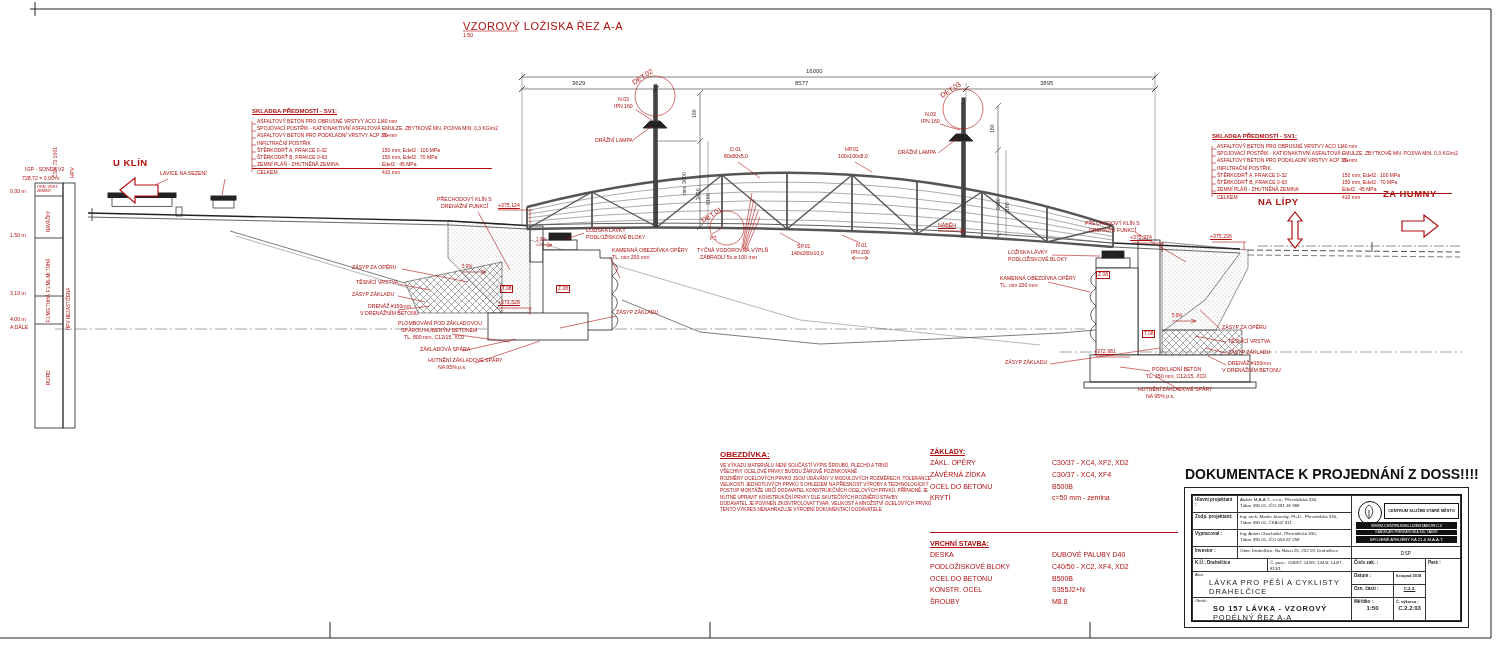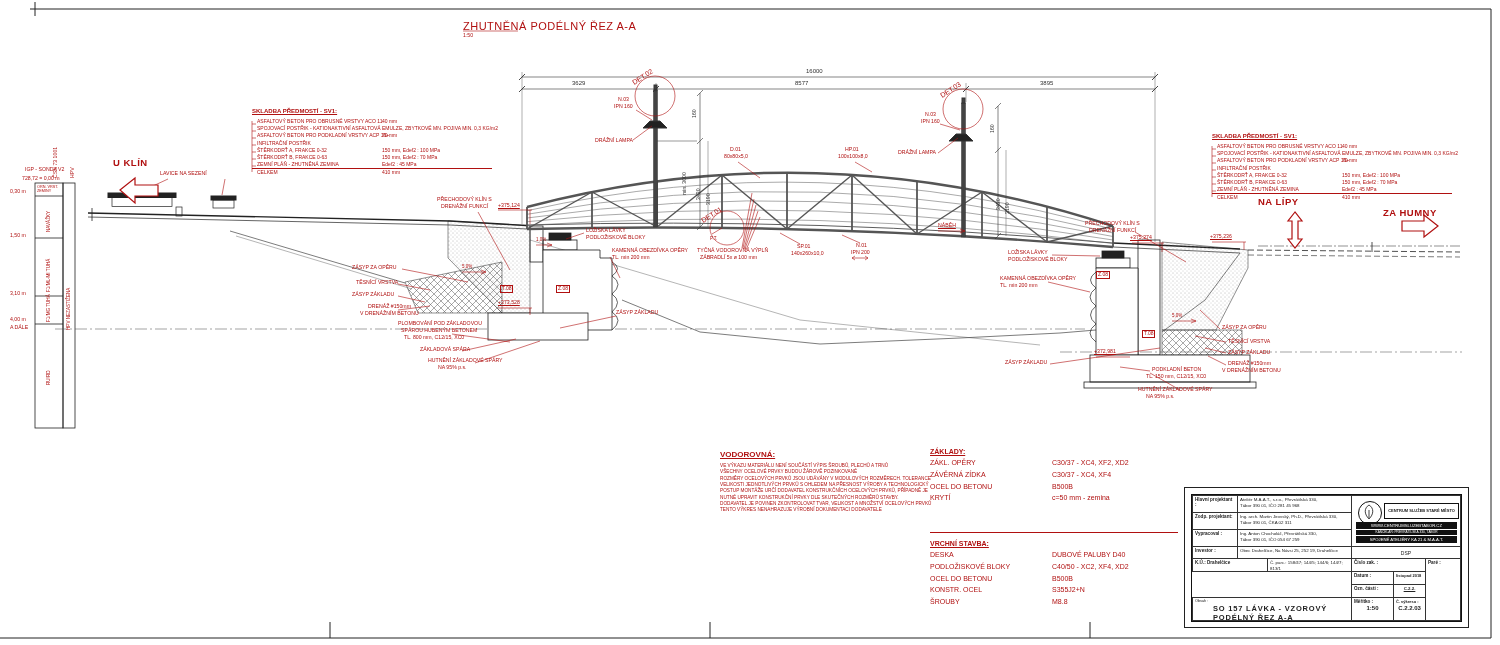--- a/index.html
+++ b/index.html
@@ -239,26 +239,26 @@
     <path d="M712,234 L722,228"></path>
   </g>
 
   <g stroke="#b01010" stroke-width="1.2" fill="#fff">
     <path d="M120,190 L135,178 L135,185 L158,185 L158,196 L135,196 L135,203 Z"></path>
     <path d="M1295,212 L1288,221 L1292,221 L1292,239 L1288,239 L1295,248 L1302,239 L1298,239 L1298,221 L1302,221 Z"></path>
     <path d="M1438,226 L1424,215 L1424,221 L1402,221 L1402,231 L1424,231 L1424,237 Z"></path>
   </g>
 </svg>
 
-<div class="rl s11" style="left:463px;top:20px">ZHUTNĚNÁ PODÉLNÝ ŘEZ A-A</div>
+<div class="rl s11" style="left:463px;top:20px">VZOROVÝ LOŽISKA ŘEZ A-A</div>
 <div class="rl s5" style="left:463px;top:33px">1:50</div>
 
 <div class="rl s9" style="left:113px;top:158px">U KLÍN</div>
 <div class="rl s9" style="left:1258px;top:197px">NA LÍPY</div>
-<div class="rl s9" style="left:1383px;top:208px">ZA HUMNY</div>
+<div class="rl s9" style="left:1383px;top:189px">ZA HUMNY</div>
 
 <div class="rl s5" style="left:25px;top:167px">IGP - SONDA V2</div>
 <div class="rl s5" style="left:22px;top:176px">728,72 = 0,00 m</div>
 <div class="rl s5 rot" style="left:53px;top:178px">ČSN 73 1001</div>
 <div class="rl s5 rot" style="left:70px;top:178px">HPV</div>
 <div class="rl s5" style="left:10px;top:189px">0,30 m</div>
 <div class="rl s5" style="left:10px;top:233px">1,50 m</div>
 <div class="rl s5" style="left:10px;top:291px">3,10 m</div>
 <div class="rl s5" style="left:10px;top:317px">4,00 m</div>
 <div class="rl s5" style="left:10px;top:325px">A DÁLE</div>
@@ -372,21 +372,21 @@
 <div class="rl s5" style="left:1228px;top:350px">ZÁSYP ZÁKLADU</div>
 <div class="rl s5" style="left:1228px;top:361px">DRENÁŽ #150mm</div>
 <div class="rl s5" style="left:1222px;top:368px">V DRENÁŽNÍM BETONU</div>
 <div class="rl s5" style="left:1152px;top:367px">PODKLADNÍ BETON</div>
 <div class="rl s5" style="left:1146px;top:374px">TL. 150 mm, C12/15, XC0</div>
 <div class="rl s5" style="left:1138px;top:387px">HUTNĚNÍ ZÁKLADOVÉ SPÁRY</div>
 <div class="rl s5" style="left:1146px;top:394px">NA 95% p.s.</div>
 <div class="rl s5" style="left:1005px;top:360px">ZÁSYP ZÁKLADU</div>
 
 <div class="notes" style="left:720px;top:450px">
-  <div class="nh">VODOROVNÁ:</div>
+  <div class="nh">OBEZDÍVKA:</div>
   <div class="nl">VE VÝKAZU MATERIÁLU NENÍ SOUČÁSTÍ VÝPIS ŠROUBŮ, PLECHŮ A TRNŮ</div>
   <div class="nl">VŠECHNY OCELOVÉ PRVKY BUDOU ŽÁROVĚ POZINKOVANÉ</div>
   <div class="nl">ROZMĚRY OCELOVÝCH PRVKŮ JSOU UDÁVÁNY V MODULOVÝCH ROZMĚRECH. TOLERANCE</div>
   <div class="nl">VELIKOSTI JEDNOTLIVÝCH PRVKŮ S OHLEDEM NA PŘESNOST VÝROBY A TECHNOLOGICKÝ</div>
   <div class="nl">POSTUP MONTÁŽE URČÍ DODAVATEL KONSTRUKČNÍCH OCELOVÝCH PRVKŮ, PŘÍPADNĚ JE</div>
   <div class="nl">NUTNÉ UPRAVIT KONSTRUKČNÍ PRVKY DLE SKUTEČNÝCH ROZMĚRŮ STAVBY.</div>
   <div class="nl">DODAVATEL JE POVINEN ZKONTROLOVAT TVAR, VELIKOST A MNOŽSTVÍ OCELOVÝCH PRVKŮ</div>
   <div class="nl">TENTO VÝKRES NENAHRAZUJE VÝROBNÍ DOKUMENTACI DODAVATELE</div>
 </div>
 
@@ -401,43 +401,49 @@
 
 <div class="ttbl" style="left:930px;top:540px">
   <div class="hd">VRCHNÍ STAVBA:</div>
   <div class="row"><span>DESKA</span><span class="v">DUBOVÉ PALUBY D40</span></div>
   <div class="row"><span>PODLOŽISKOVÉ BLOKY</span><span class="v">C40/50 - XC2, XF4, XD2</span></div>
   <div class="row"><span>OCEL DO BETONU</span><span class="v">B500B</span></div>
   <div class="row"><span>KONSTR. OCEL</span><span class="v">S355J2+N</span></div>
   <div class="row"><span>ŠROUBY</span><span class="v">M8.8</span></div>
 </div>
 
+<div class="banner">DOKUMENTACE K PROJEDNÁNÍ Z DOSS!!!!</div>
 <div class="stamp">
   <div class="sin">
 
     <div class="cell clab" style="left:0;top:0;width:46px;height:18px">Hlavní projektant :</div>
     <div class="cell cval" style="left:45px;top:0;width:115px;height:18px"><span>Ateliér M.A.A.T., s.r.o., Převrátilská 330,</span><br><span>Tábor 390 01, IČO 281 45 968</span></div>
 
     <div class="cell clab" style="left:0;top:17px;width:46px;height:18px">Zodp. projektant:</div>
     <div class="cell cval" style="left:45px;top:17px;width:115px;height:18px"><span>Ing. arch. Martin Jirovský, Ph.D., Převrátilská 330,</span><br><span>Tábor 390 01, ČKA 02 311</span></div>
 
     <div class="cell clab" style="left:0;top:34px;width:46px;height:18px">Vypracoval :</div>
     <div class="cell cval" style="left:45px;top:34px;width:115px;height:18px"><span>Ing. Anton Chocholáč, Převrátilská 330,</span><br><span>Tábor 390 01, IČO 054 67 259</span></div>
 
     <div class="cell clab" style="left:0;top:51px;width:46px;height:13px">Investor :</div>
     <div class="cell cval" style="left:45px;top:51px;width:115px;height:13px"><span>Obec Drahelčice, Na Návsi 25, 252 19, Drahelčice</span></div>
 
     <div class="cell clab" style="left:0;top:63px;width:76px;height:14px">K.Ú.: Drahelčice</div>
     <div class="cell cval" style="left:75px;top:63px;width:85px;height:14px">Č. parc.: 158/47; 144/5; 144/6; 144/7; 813/1</div>
 
+    <div class="cell" style="left:0;top:76px;width:160px;height:27px">
+      <div style="font-size:3.8px;padding:1px 2px">Akce :</div>
+      <div style="font-size:7.5px;letter-spacing:1px;padding:0 0 0 16px">LÁVKA PRO PĚŠÍ A CYKLISTY</div>
+      <div style="font-size:7.5px;letter-spacing:1px;padding:0 0 0 16px">DRAHELČICE</div>
+    </div>
 
     <div class="cell" style="left:0;top:102px;width:160px;height:24px">
       <div style="font-size:3.8px;padding:1px 2px">Obsah :</div>
       <div style="font-size:7.5px;font-weight:bold;letter-spacing:0.8px;padding:0 0 0 20px">SO 157 LÁVKA - VZOROVÝ</div>
-      <div style="font-size:7.5px;font-weight:bold;letter-spacing:0.8px;padding:0 0 0 20px">PODÉLNÝ ŘEZ A-A</div>
+      <div style="font-size:7.5px;font-weight:normal;letter-spacing:0.8px;padding:0 0 0 20px">PODÉLNÝ ŘEZ A-A</div>
     </div>
 
     <div class="cell" style="left:159px;top:0;width:110px;height:52px">
       <div style="position:absolute;left:6px;top:5px;width:22px;height:22px;border:1px solid #111;border-radius:50%">
         <svg width="20" height="20" style="position:absolute;left:0px;top:0px">
               <path d="M10,17 C5,12 5,6 10,3 C15,6 15,12 10,17 Z M10,16 L10,8" stroke="#111" stroke-width="0.8" fill="none"></path>
             </svg>
       </div>
       <div style="position:absolute;left:32px;top:7px;width:73px;height:14px;border:1px solid #111;font-size:4px;font-weight:bold;text-align:center;line-height:14px;overflow:hidden;white-space:nowrap">CENTRUM SLUŽEB STARÉ MĚSTO</div>
       <div class="bar" style="left:4px;top:26px;width:101px;height:7px;font-size:4.2px;line-height:7px">WWW.CENTRUMSLUZEBTABOR.CZ</div>

